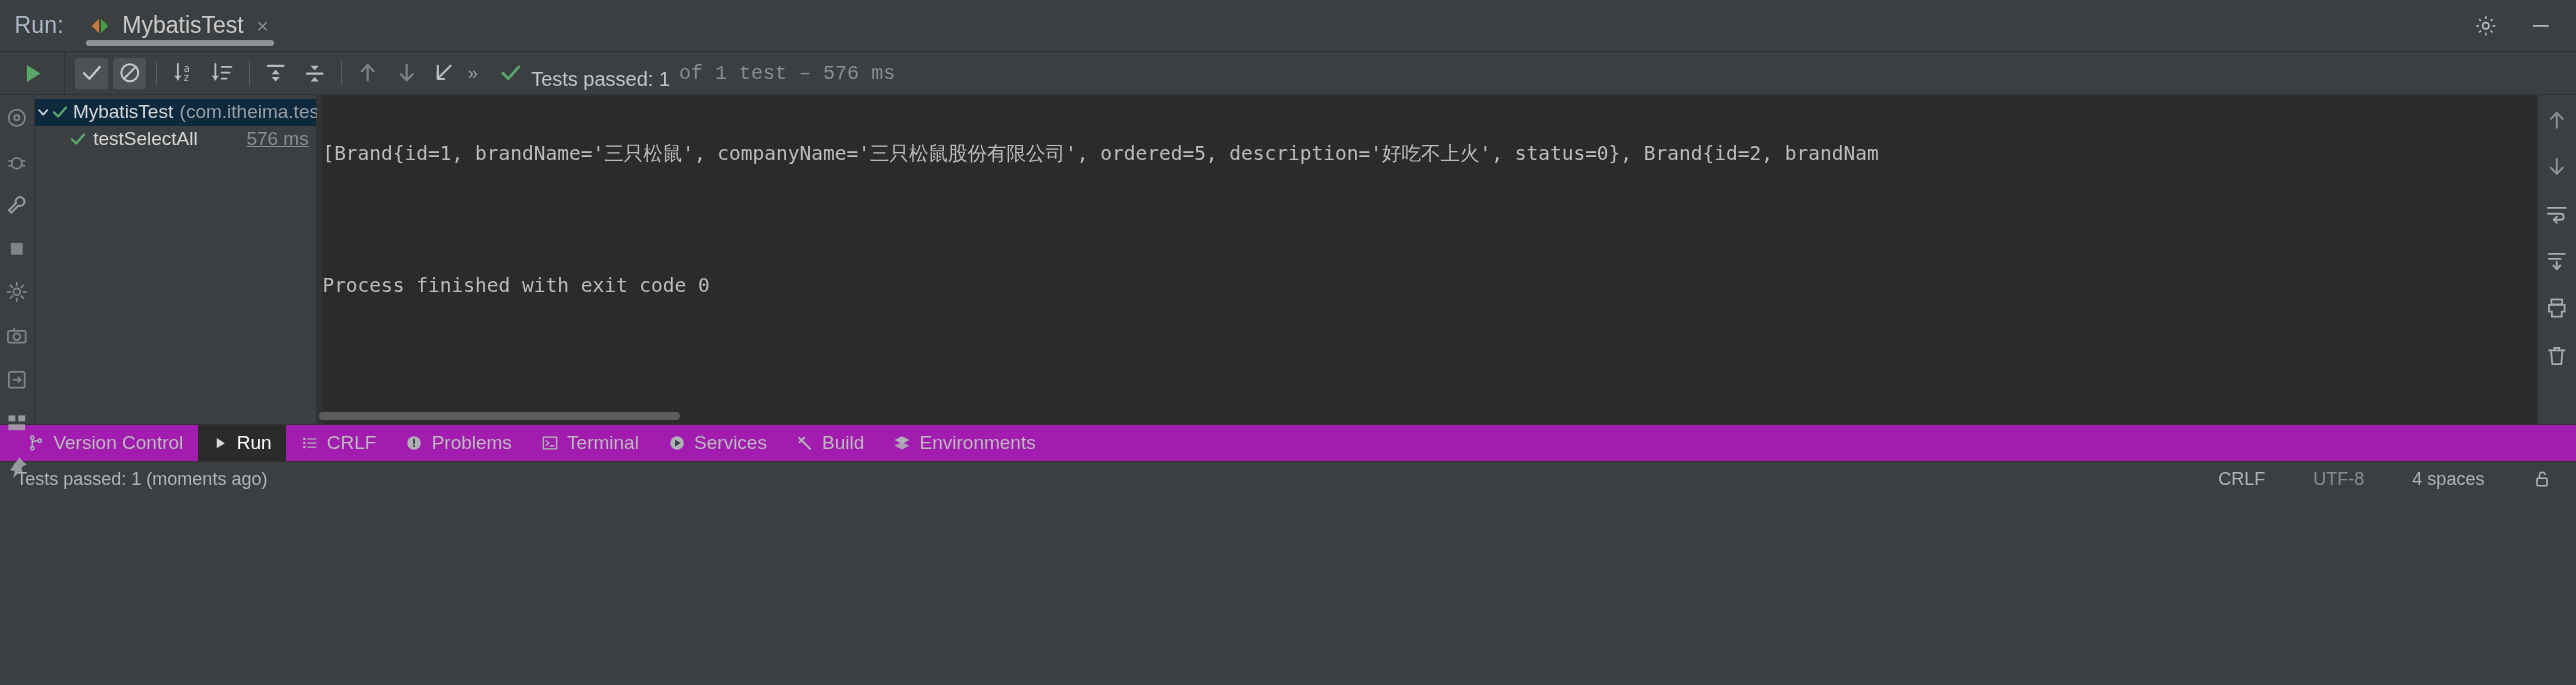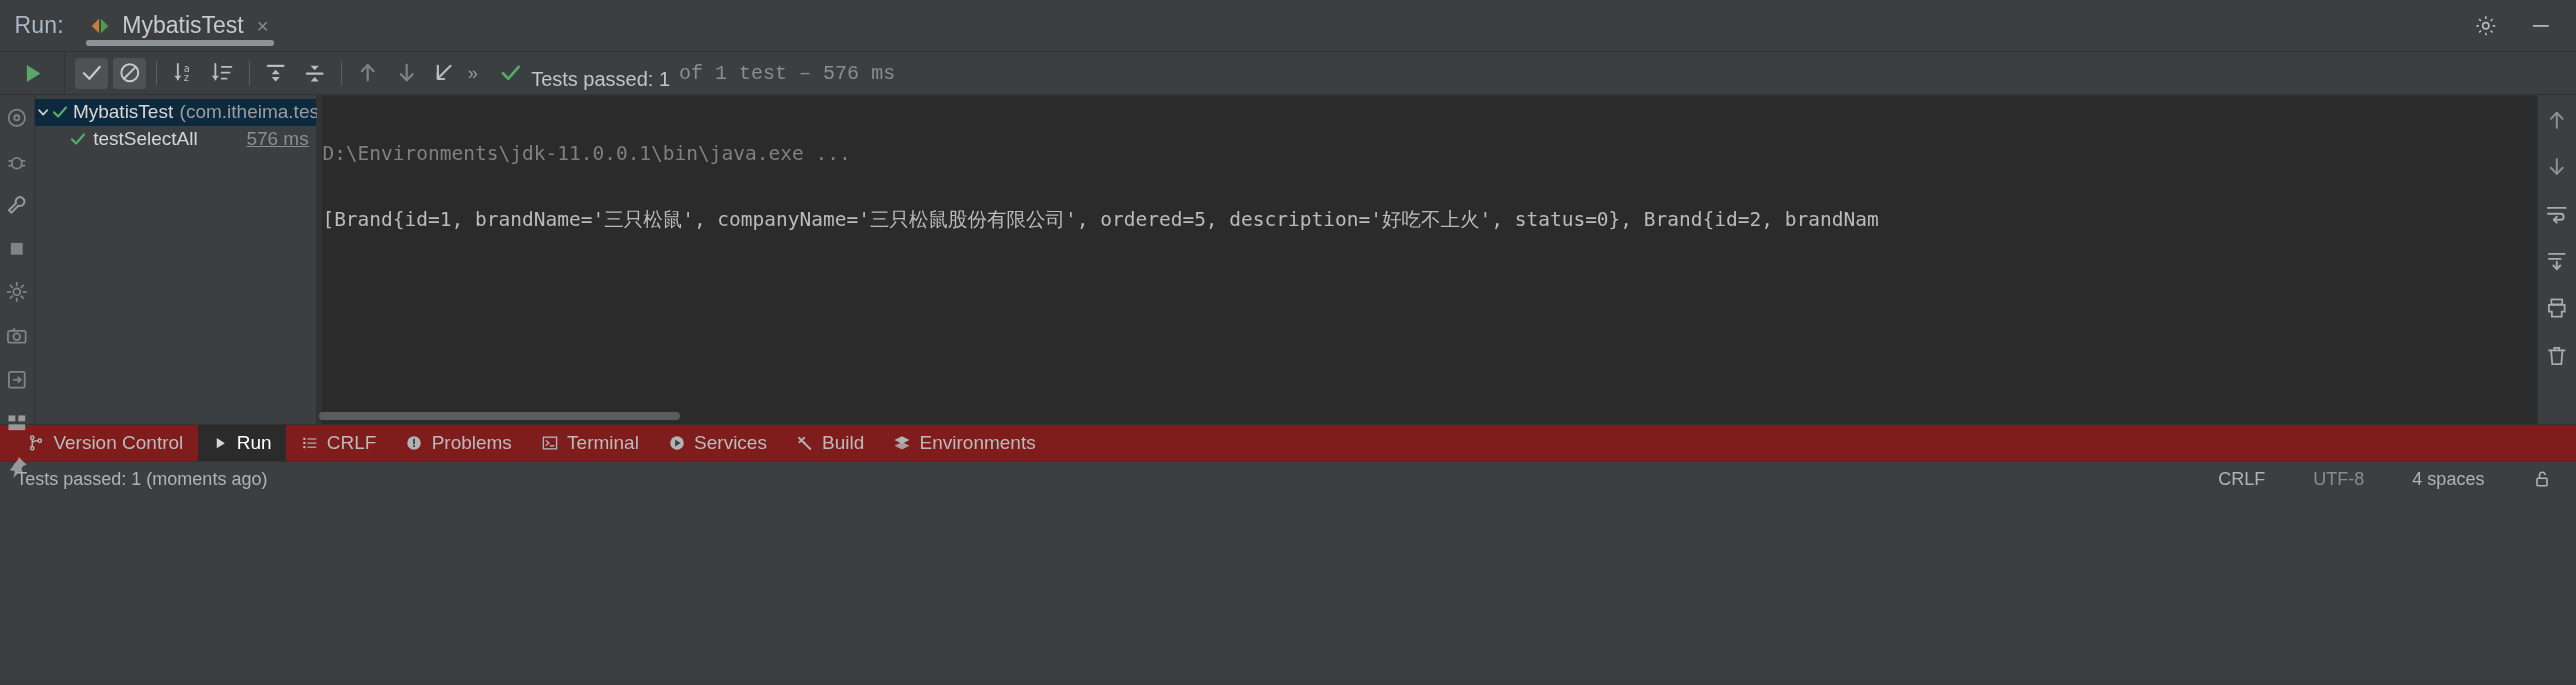--- a/index.html
+++ b/index.html
@@ -221,21 +221,21 @@
     padding-top: 12.7px;
     gap: 23.6px;
   }
 
   
   .bottombar {
     height: 36px;
     flex: none;
     display: flex;
     align-items: stretch;
-    background: #7f1d1d;
+    background: #a21caf;
     border-top: 0.9px solid #323232;
     padding-left: 12.7px;
   }
   .bb-tab {
     display: flex; align-items: center; gap: 8.2px;
     padding: 0 14.5px;
     font-size: 19px;
     color: #bbbbbb;
   }
   .bb-tab.active { background: #2b2b2b; color: #ffffff; }
@@ -480,23 +480,23 @@
         <span class="tree-name">testSelectAll</span>
         <span class="tree-time">576 ms</span>
       </div>
 
     </div>
 
     <div class="console-wrap">
       <div class="console-topline"></div>
       <div class="console-gutter"></div>
       <div class="console">
-<div class="cl-path">D:\Environments\jdk-11.0.0.1\bin\java.exe ...</div>
 <div class="cl-out">[Brand{id=1, brandName='三只松鼠', companyName='三只松鼠股份有限公司', ordered=5, description='好吃不上火', status=0}, Brand{id=2, brandNam</div>
 <div class="cl-blank"></div>
+<div class="cl-out">Process finished with exit code 0</div>
       </div>
       <div class="hscroll-track">
         <div class="hscroll-thumb"></div>
       </div>
     </div>
 
     <div class="right-strip">
       <span>
         <svg width="23.6" height="23.6" viewBox="0 0 24 24" fill="none" stroke="#8d9194" stroke-width="2" stroke-linecap="round" stroke-linejoin="round">
           <line x1="12" y1="20" x2="12" y2="5"></line>

